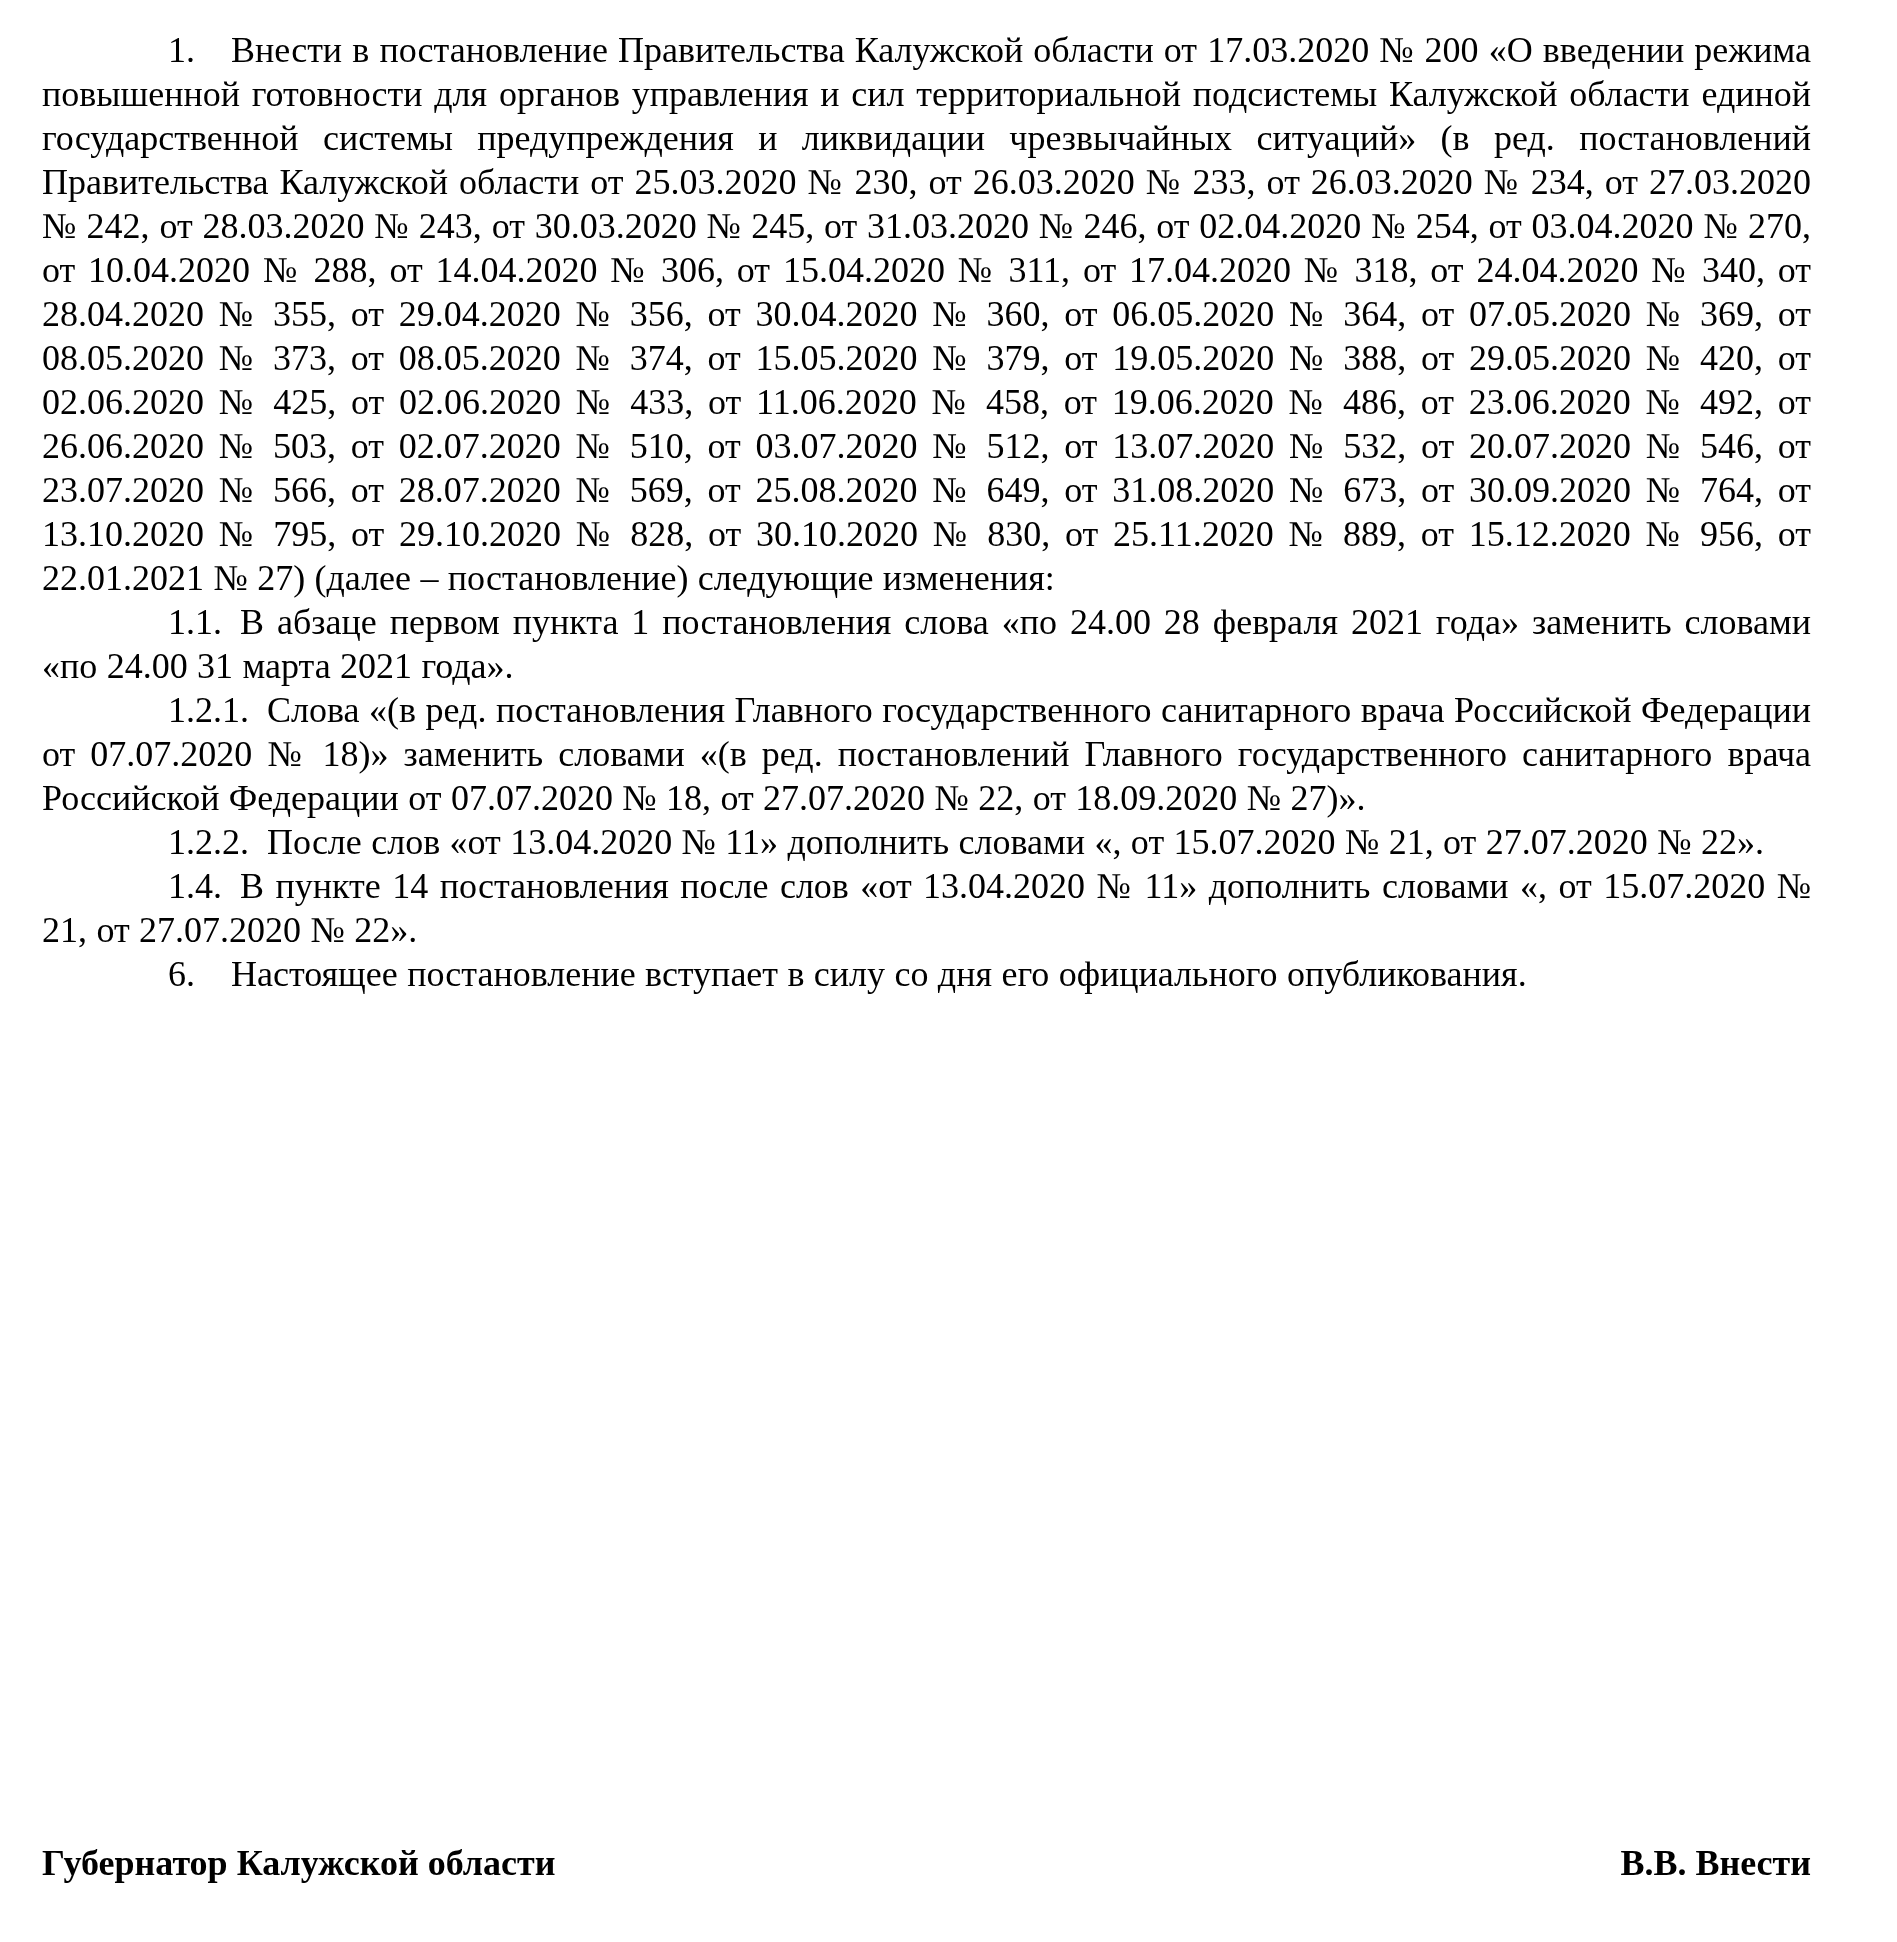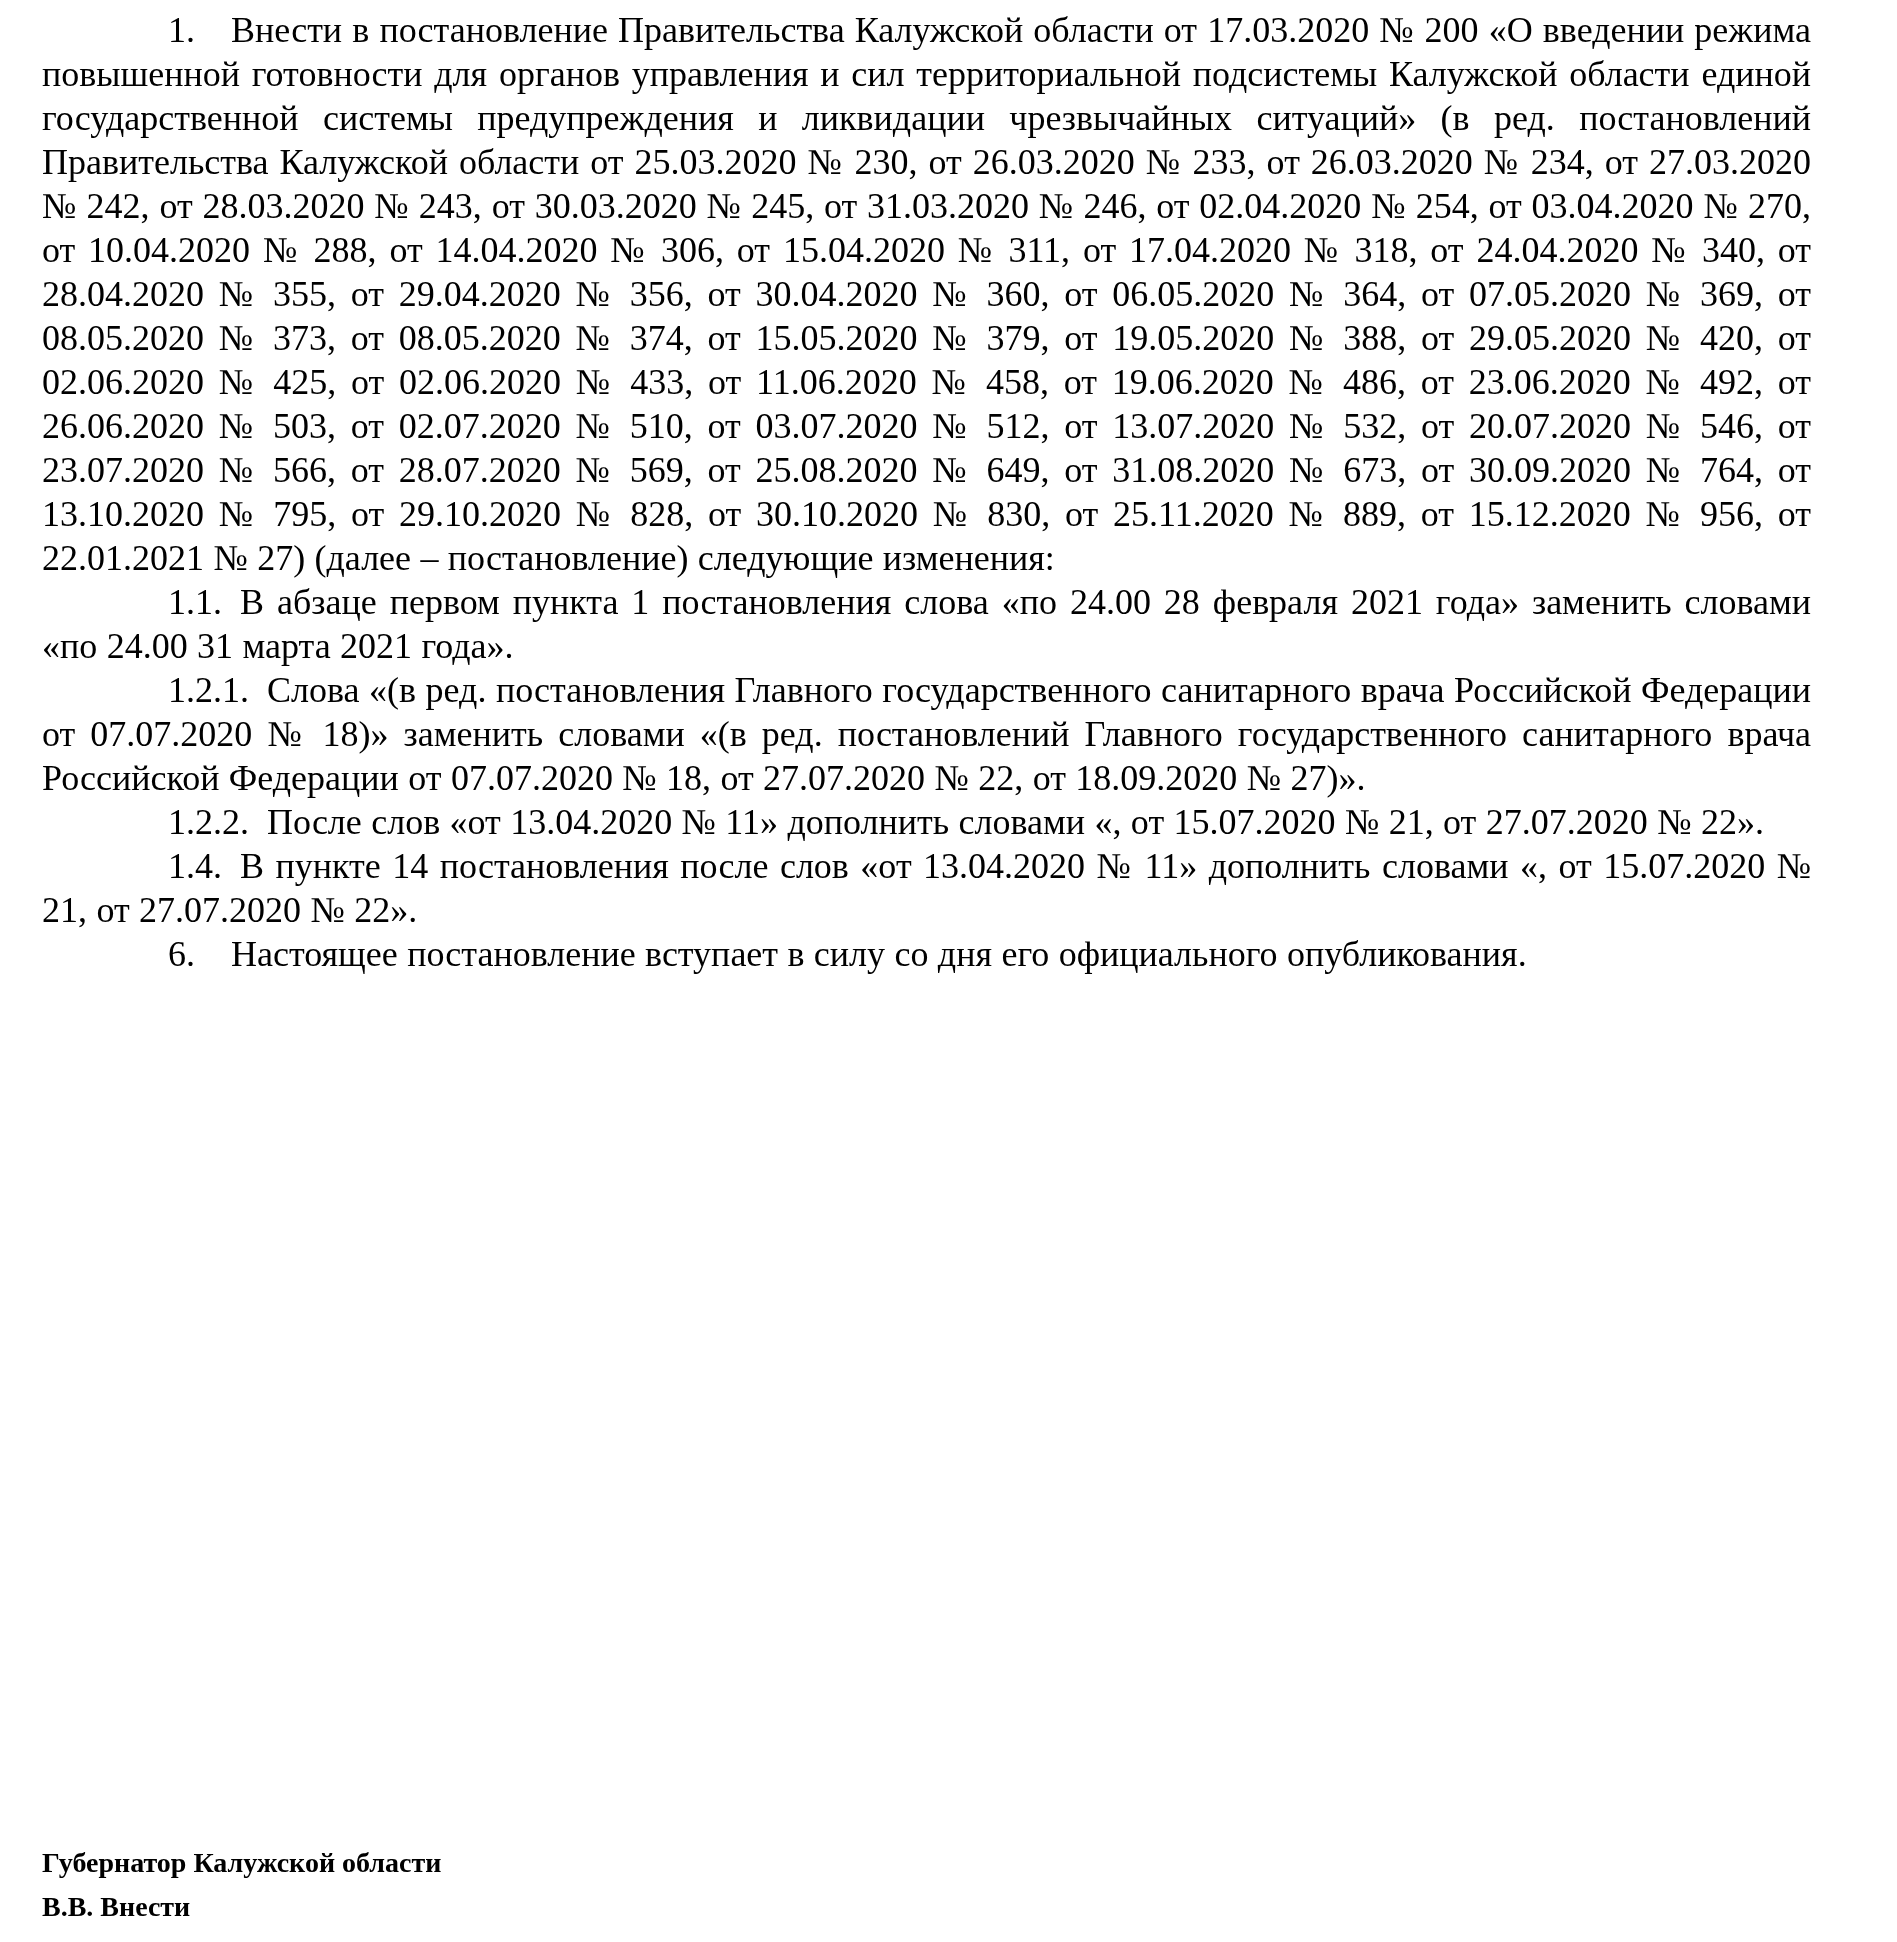--- a/index.html
+++ b/index.html
@@ -17,21 +17,21 @@
   }
   .page {
     position: relative;
     width: 1897px;
     height: 1942px;
     box-sizing: border-box;
     padding: 0 86px 0 42px;
     overflow: hidden;
   }
   .doc-body {
-    padding-top: 8px;
+    padding-top: 28px;
   }
   p.para {
     margin: 0;
     font-size: 36px;
     line-height: 44px;
     text-align: justify;
     text-justify: inter-word;
     text-indent: 126px;
     letter-spacing: 0px;
     word-spacing: 0.4px;
@@ -41,24 +41,23 @@
     text-align-last: left;
   }
   .signature-block {
     position: absolute;
     left: 42px;
     right: 86px;
     top: 1841px;
     display: flex;
     justify-content: space-between;
     align-items: baseline;
-    font-size: 28px;
+    font-size: 36px;
     line-height: 44px;
     font-weight: bold;
-    flex-direction: column;
   }
   .sig-left {
     text-align: left;
     white-space: nowrap;
   }
   .sig-right {
     text-align: right;
     white-space: nowrap;
   }
 </style>

